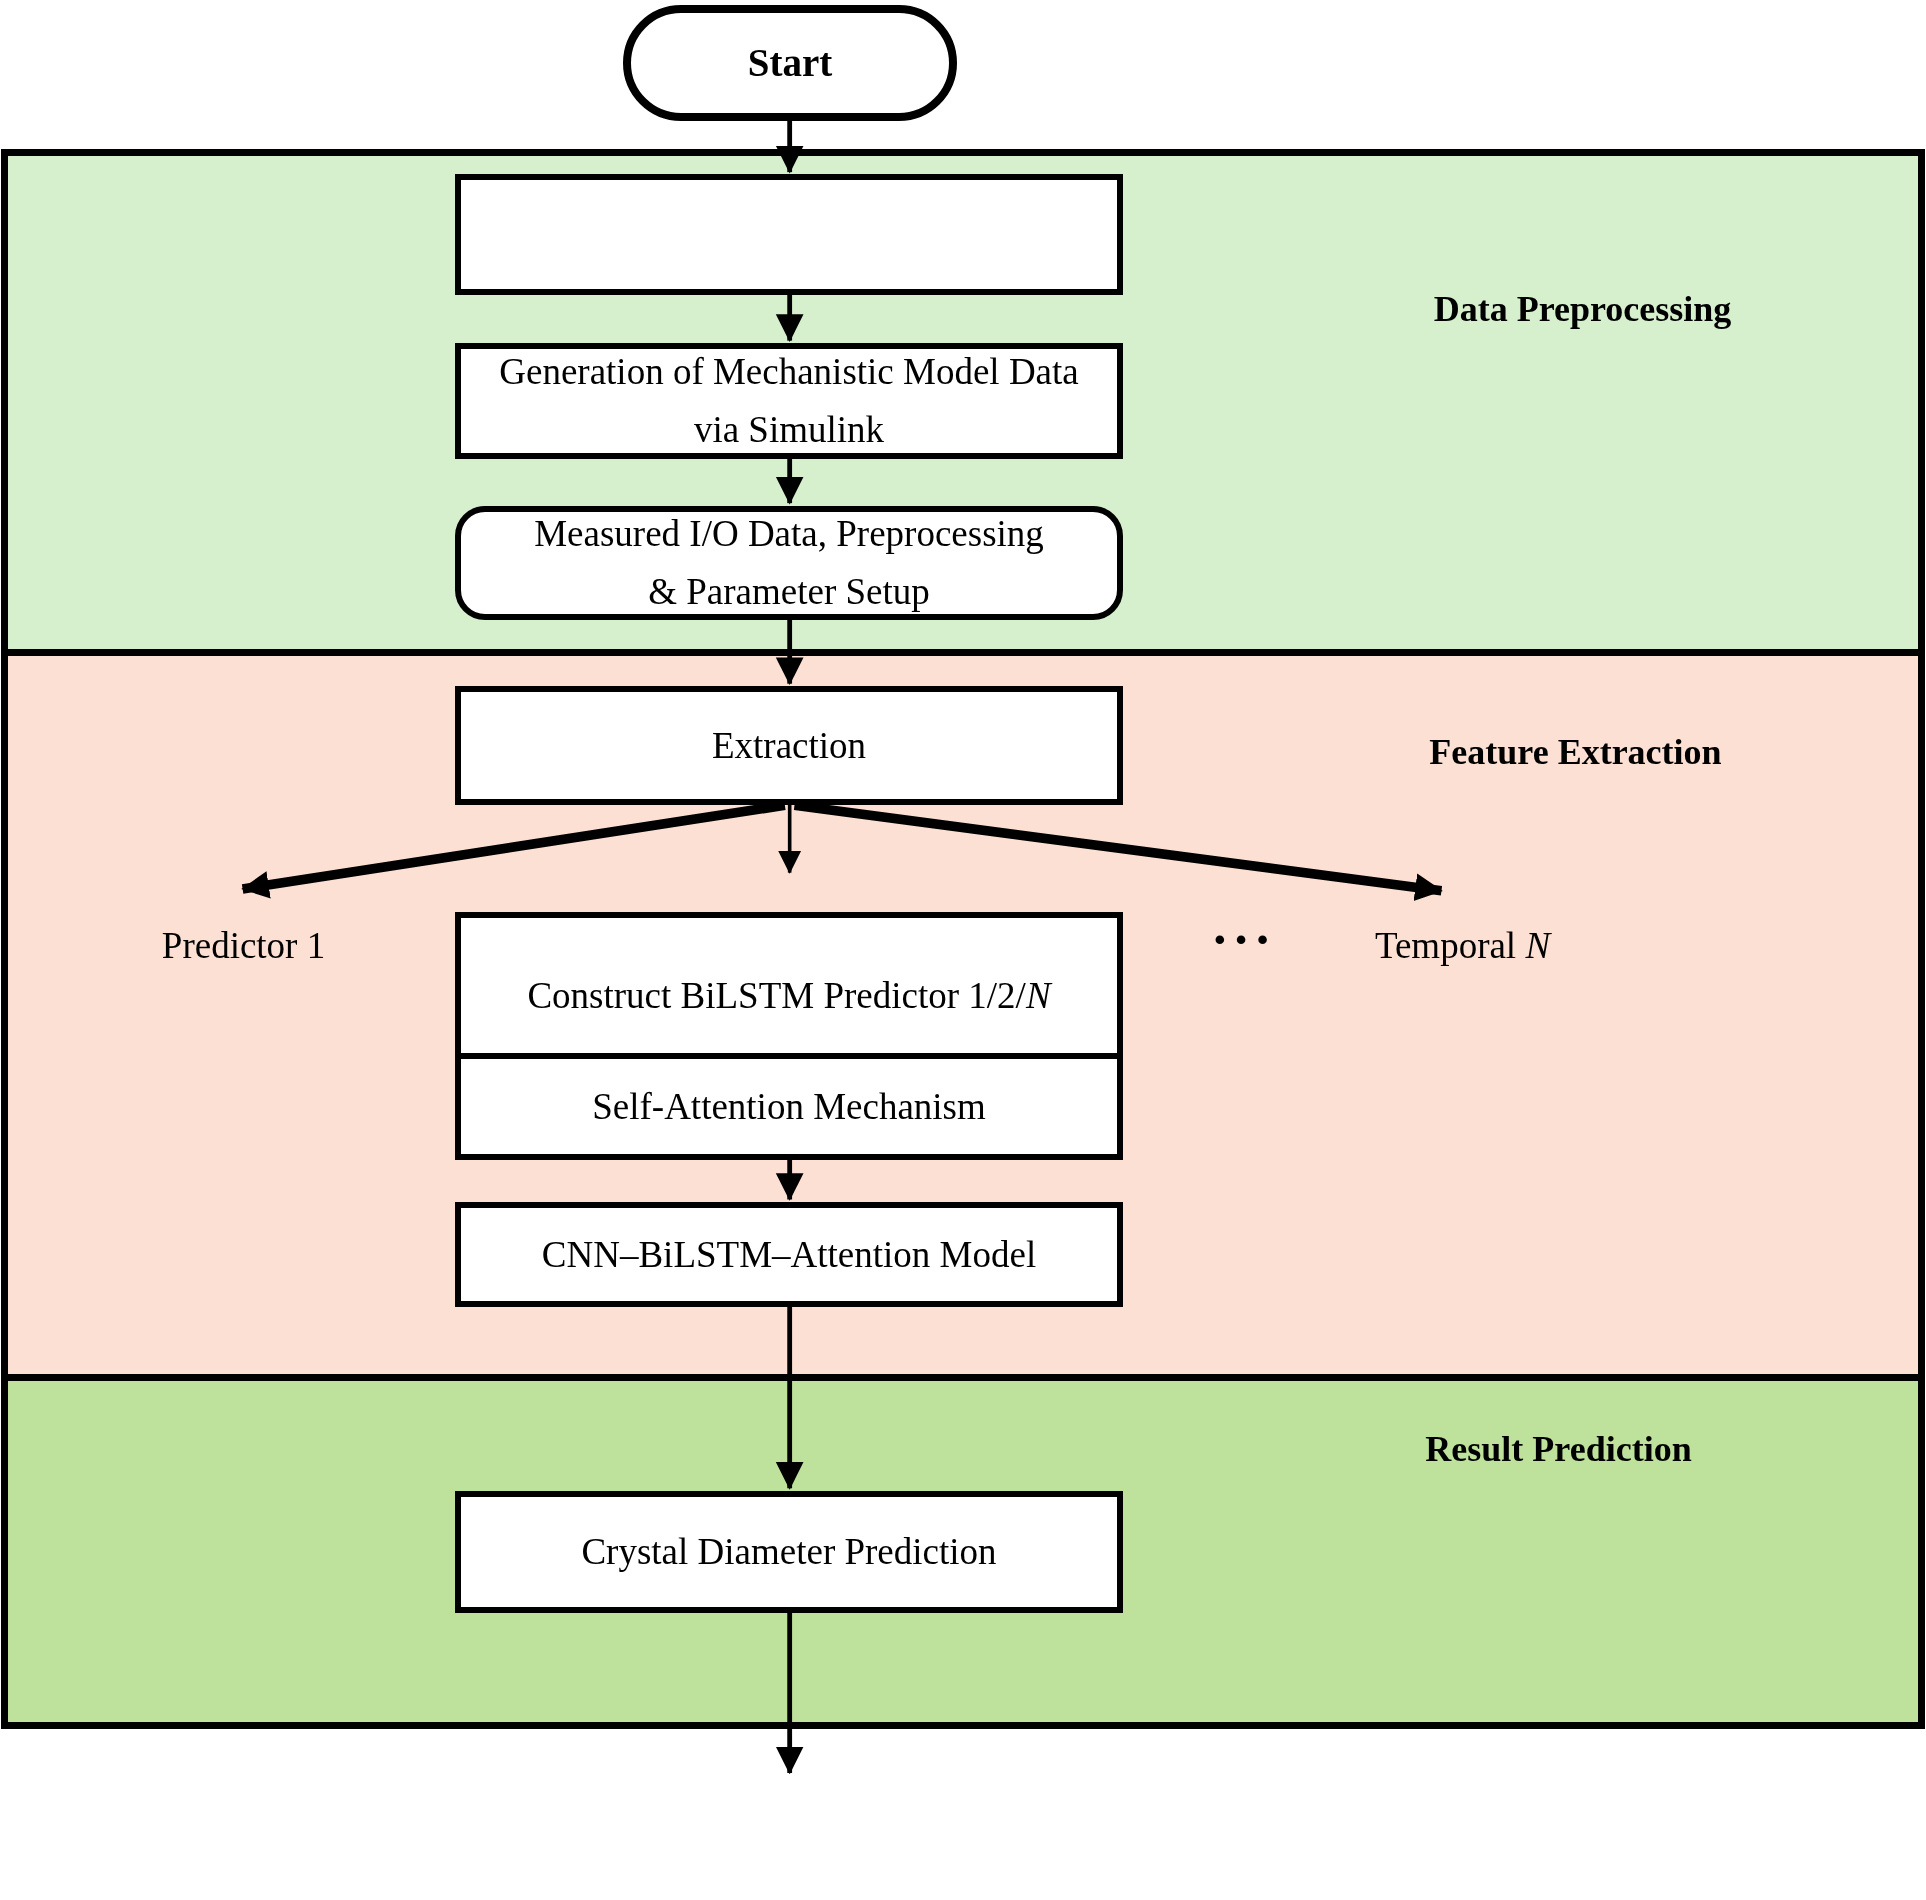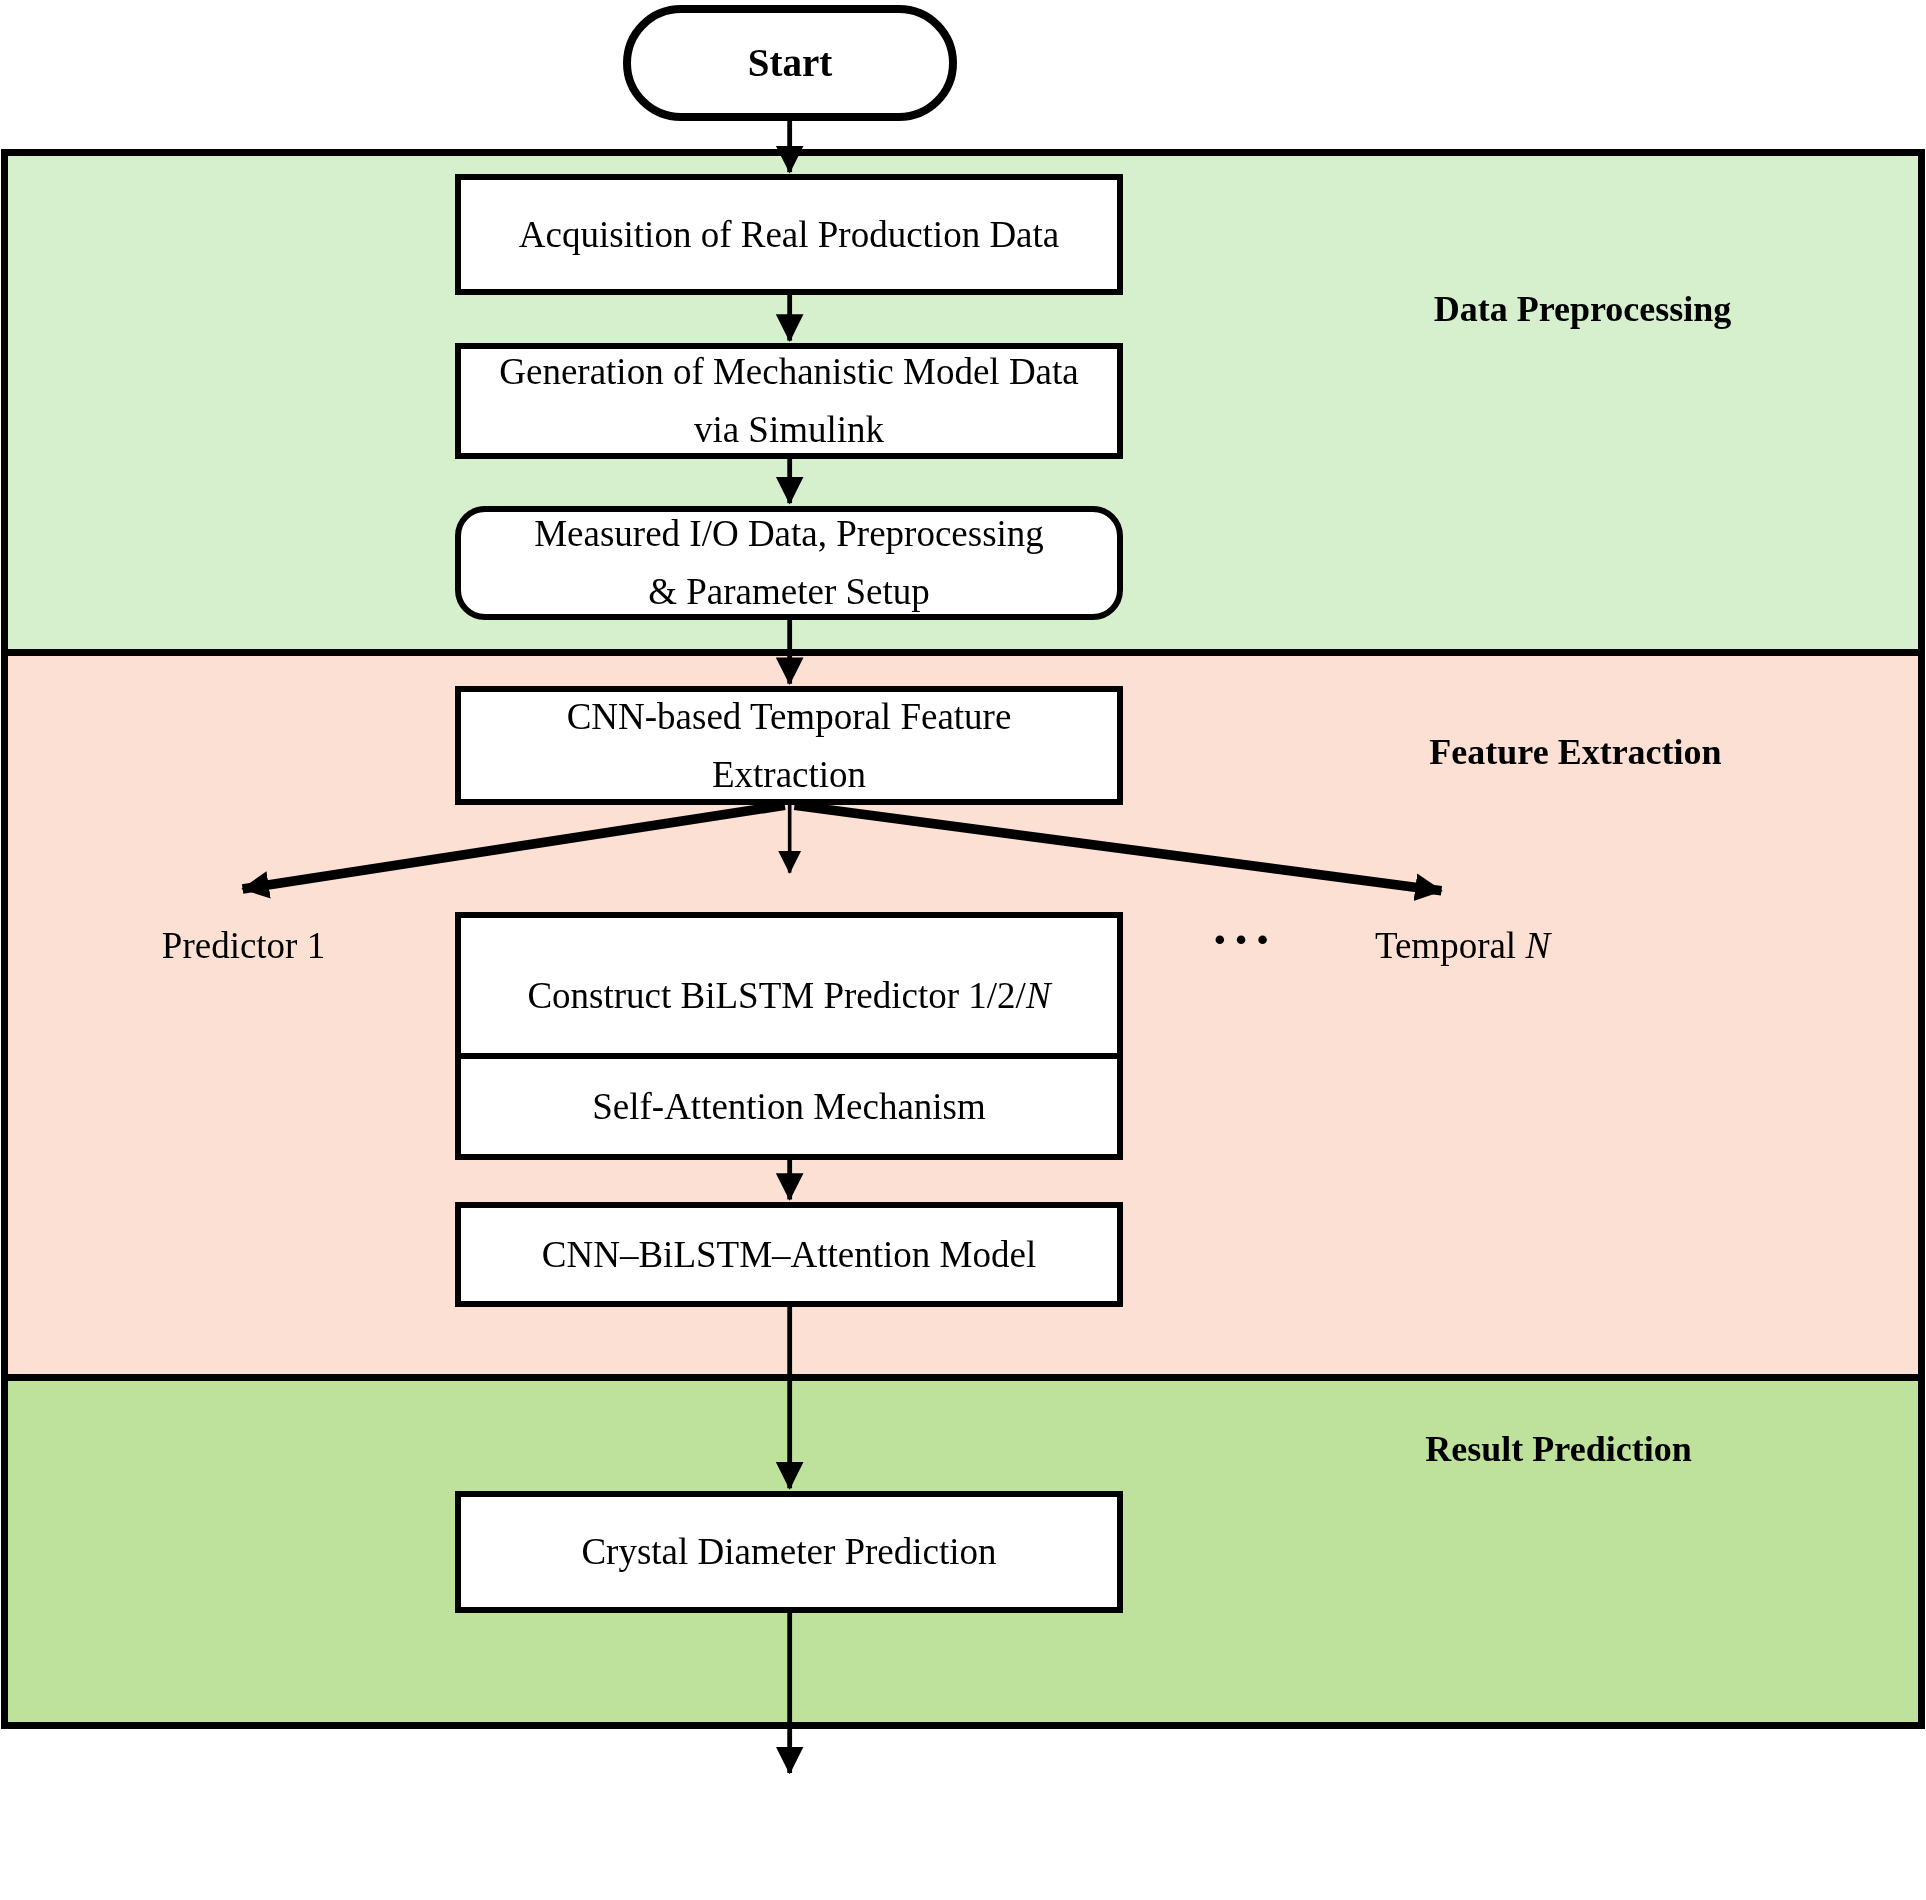--- a/index.html
+++ b/index.html
@@ -75,35 +75,33 @@
     <line x1="1312" y1="1925" x2="1312" y2="1993" stroke="#000" stroke-width="8" marker-end="url(#ah)"></line>
     <line x1="1312" y1="2170" x2="1312" y2="2473" stroke="#000" stroke-width="8" marker-end="url(#ah)"></line>
     <line x1="1312" y1="2678" x2="1312" y2="2946" stroke="#000" stroke-width="8" marker-end="url(#ah)"></line>
   </svg>
 
   <div class="pill" style="top:4.8px;">
     <span>Start</span>
   </div>
 
   <div class="pbox" style="top:174px;height:121px;">
-    <div>Acquisition of Real Production Data</div>
   </div>
 
   <div class="pbox" style="top:343px;height:116px;">
     <div>Generation of Mechanistic Model Data</div>
     <div>via Simulink</div>
   </div>
 
   <div class="pbox" style="top:506px;height:114px;border-radius:30px;">
     <div>Measured I/O Data, Preprocessing</div>
     <div>&amp; Parameter Setup</div>
   </div>
 
   <div class="pbox" style="top:686px;height:119px;">
-    <div>CNN-based Temporal Feature</div>
     <div>Extraction</div>
   </div>
 
   <div class="pbox" style="top:912px;height:168px;">
     <div>
       <span>Construct BiLSTM Predictor 1/2/</span><span class="it">N</span>
     </div>
   </div>
 
   <div class="pbox" style="top:1053px;height:107px;">

